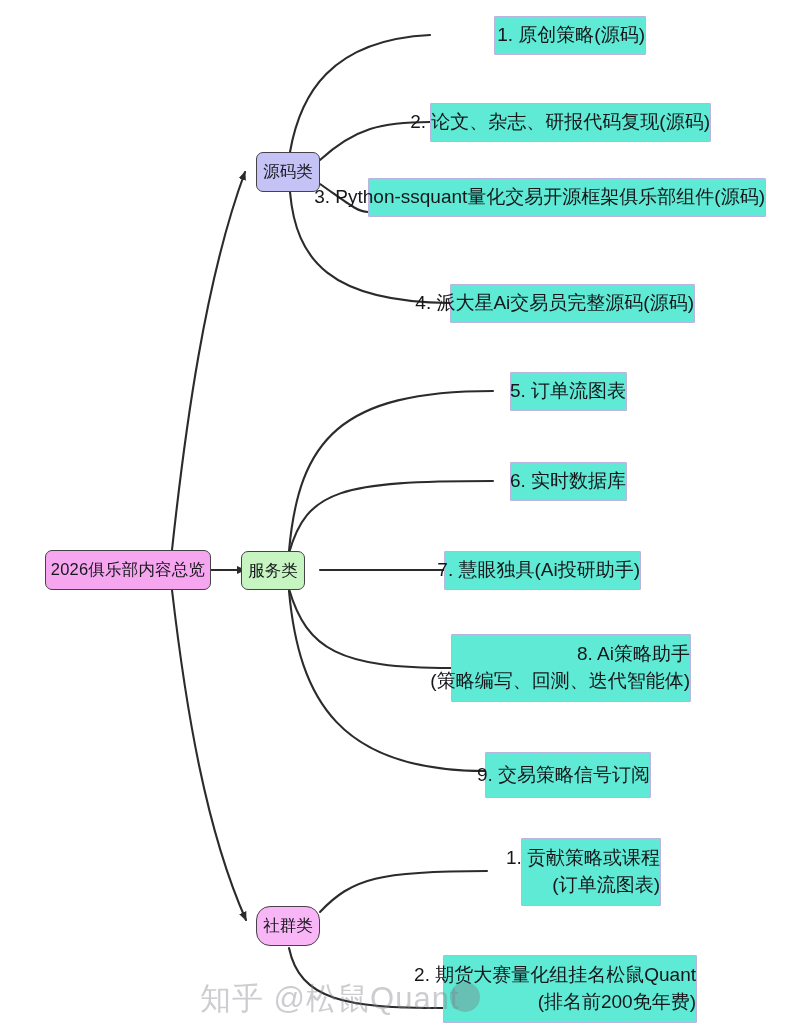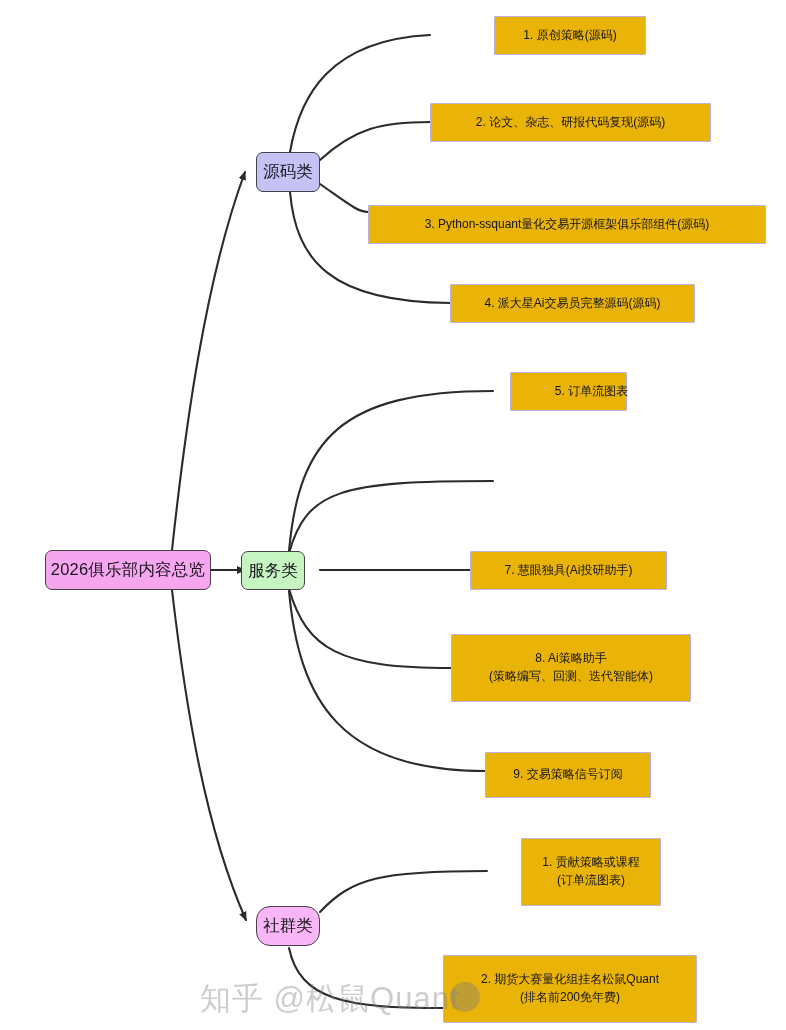--- a/index.html
+++ b/index.html
@@ -61,25 +61,26 @@
   }
   
   .node.cat-community {
     background: #f9b6f6;
     border: 1.3px solid #46424a;
     border-radius: 14px;
     font-size: 16.5px;
   }
   
   .node.leaf {
-    background: #eab308;
+    background: #5eead4;
     border: 1px solid #b9b4e0;
     border-radius: 1px;
-    font-size: 12px;
+    font-size: 19px;
     color: #16161b;
+    align-items: flex-end;
   }
   .leaf .ln {
     display: block;
   }
   .leaf .ln2 {
     margin-top: 2px;
   }
   .watermark {
     position: absolute;
     color: rgba(120,120,130,0.42);
@@ -157,34 +158,37 @@
   </div>
 
   <div class="node leaf" style="left:494px; top:16px; width:152px; height:39px;">
     <span class="ln">1. 原创策略(源码)</span>
   </div>
 
   <div class="node leaf" style="left:430px; top:103px; width:281px; height:39px;">
     <span class="ln">2. 论文、杂志、研报代码复现(源码)</span>
   </div>
 
-  <div class="node leaf" style="left:368px; top:205px; width:398px; height:39px;">
+  <div class="node leaf" style="left:368px; top:178px; width:398px; height:39px;">
     <span class="ln">3. Python-ssquant量化交易开源框架俱乐部组件(源码)</span>
   </div>
 
   <div class="node leaf" style="left:450px; top:284px; width:245px; height:39px;">
     <span class="ln">4. 派大星Ai交易员完整源码(源码)</span>
   </div>
 
   <div class="node leaf" style="left:510px; top:372px; width:117px; height:39px;padding-left:46px;">
     <span class="ln">5. 订单流图表</span>
   </div>
 
-
-  <div class="node leaf" style="left:470px; top:551px; width:197px; height:39px;">
+  <div class="node leaf" style="left:510px; top:462px; width:117px; height:39px;">
+    <span class="ln">6. 实时数据库</span>
+  </div>
+
+  <div class="node leaf" style="left:444px; top:551px; width:197px; height:39px;">
     <span class="ln">7. 慧眼独具(Ai投研助手)</span>
   </div>
 
   <div class="node leaf" style="left:451px; top:634px; width:240px; height:68px;">
     <span class="ln">8. Ai策略助手</span>
     <span class="ln ln2">(策略编写、回测、迭代智能体)</span>
   </div>
 
   <div class="node leaf" style="left:485px; top:752px; width:166px; height:46px;">
     <span class="ln">9. 交易策略信号订阅</span>

